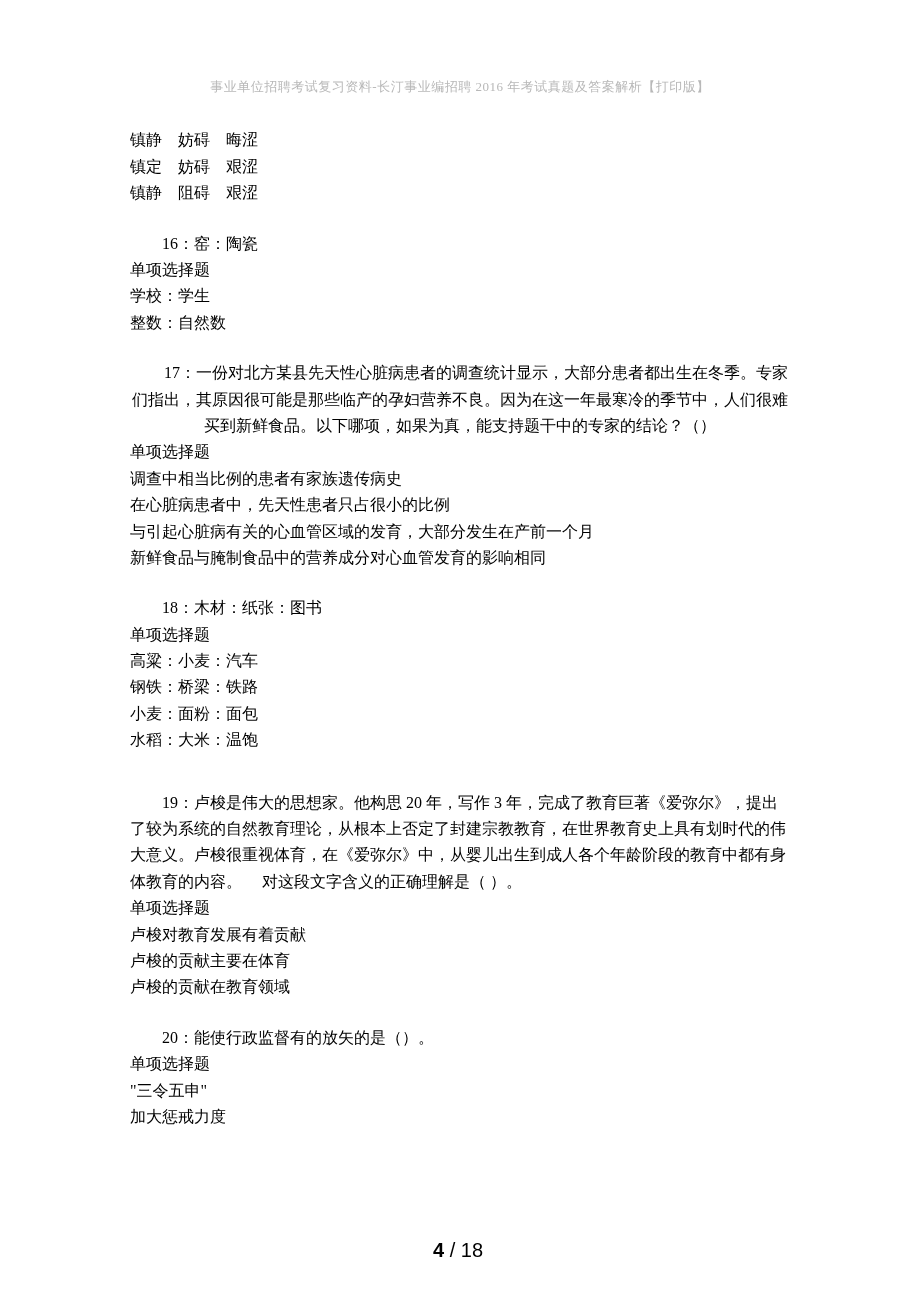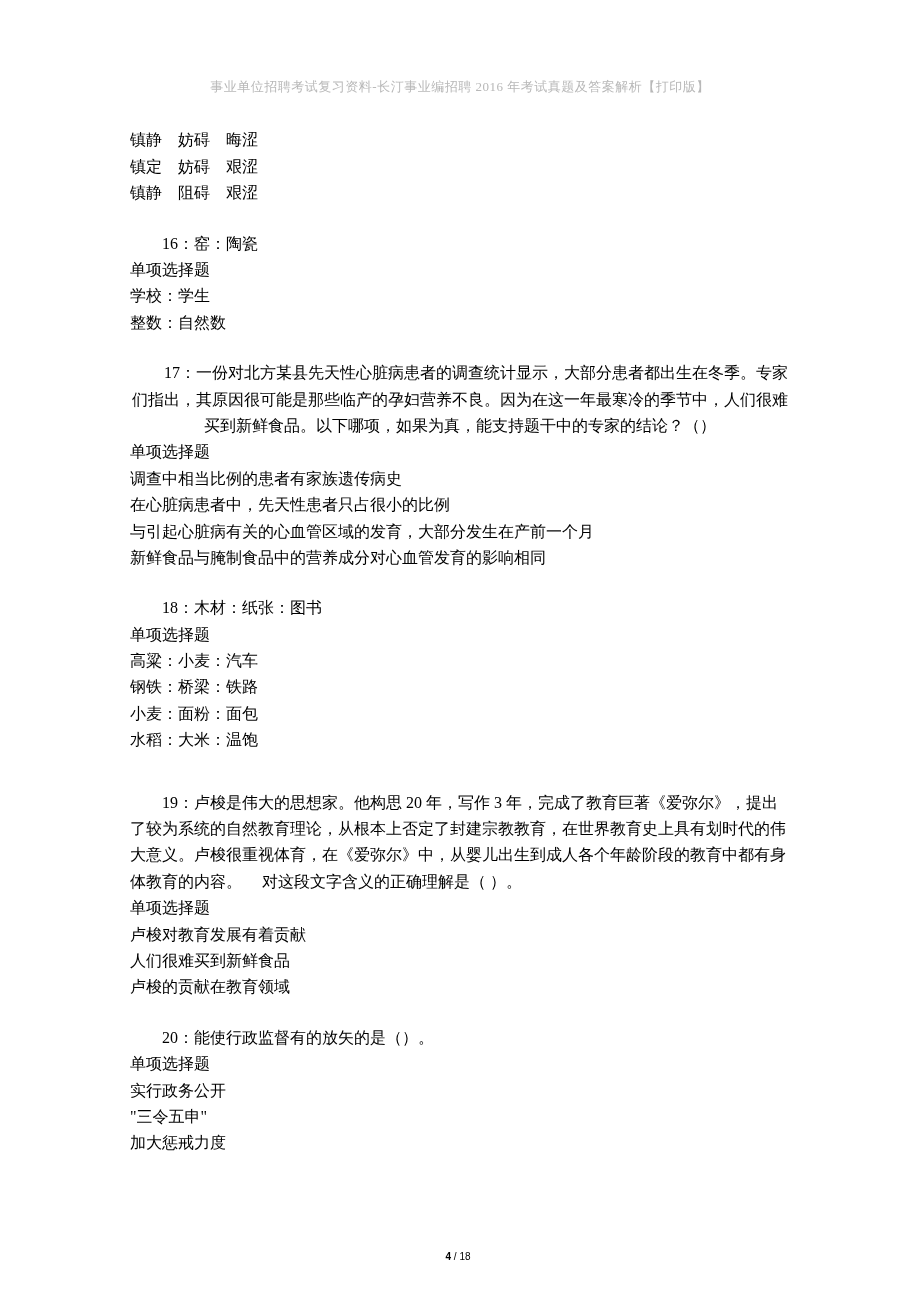--- a/index.html
+++ b/index.html
@@ -33,21 +33,21 @@
   }
   .indent {
     text-indent: 2em;
   }
   .pagenum {
     position: absolute;
     bottom: 40px;
     left: 0;
     right: 4px;
     text-align: center;
-    font-size: 10px;
+    font-size: 20px;
     font-family: Arial, sans-serif;
   }
   .pagenum .cur {
     font-weight: bold;
   }
 </style>
 </head>
 <body>
 
 <div class="page">
@@ -82,28 +82,27 @@
     <span class="line">高粱：小麦：汽车</span>
     <span class="line">钢铁：桥梁：铁路</span>
     <span class="line">小麦：面粉：面包</span>
     <span class="line">水稻：大米：温饱</span>
   </div>
 
   <div class="block">
     <div style="text-indent:2em;margin-top:36px;">19：卢梭是伟大的思想家。他构思 20 年，写作 3 年，完成了教育巨著《爱弥尔》，提出了较为系统的自然教育理论，从根本上否定了封建宗教教育，在世界教育史上具有划时代的伟大意义。卢梭很重视体育，在《爱弥尔》中，从婴儿出生到成人各个年龄阶段的教育中都有身体教育的内容。 　对这段文字含义的正确理解是（  ）。</div>
     <span class="line">单项选择题</span>
     <span class="line">卢梭对教育发展有着贡献</span>
-    <span class="line">人们很难买到新鲜食品</span>
+    <span class="line">卢梭的贡献主要在体育</span>
     <span class="line">卢梭的贡献在教育领域</span>
   </div>
 
   <div class="block">
     <span class="line indent">20：能使行政监督有的放矢的是（）。</span>
     <span class="line">单项选择题</span>
-    <span class="line">实行政务公开</span>
     <span class="line">"三令五申"</span>
     <span class="line">加大惩戒力度</span>
   </div>
 
 </div>
 
 <div class="pagenum">
   <span class="cur">4</span><span> / </span><span>18</span>
 </div>
 

